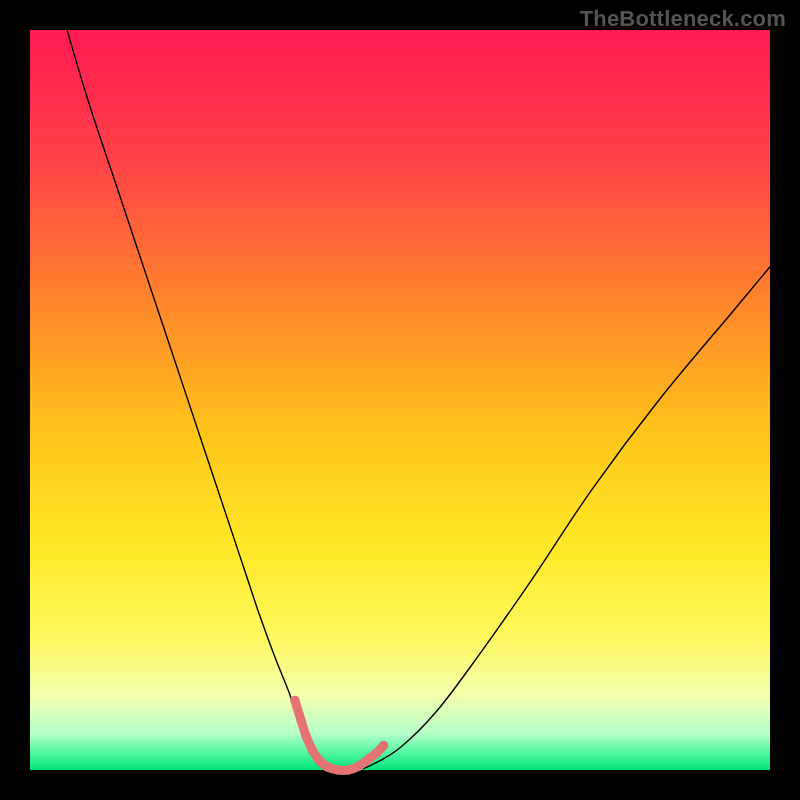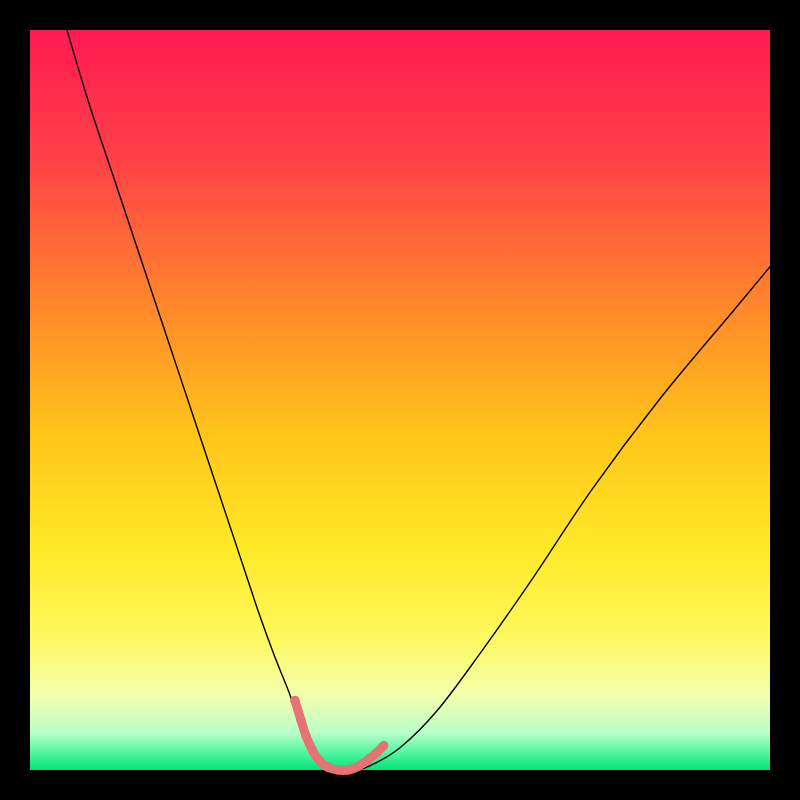--- a/index.html
+++ b/index.html
@@ -31,20 +31,21 @@
   svg {
     position: absolute;
     left: 0;
     top: 0;
   }
 </style>
 </head>
 <body>
 
 <div class="outer">
+  <div class="watermark">TheBottleneck.com</div>
   <svg id="chart-svg" width="800" height="800" viewBox="0 0 800 800">
       <defs>
         <linearGradient id="bg-grad" x1="0" y1="0" x2="0" y2="1">
           <stop offset="0%" stop-color="#ff1a52"></stop>
           <stop offset="18%" stop-color="#ff4347"></stop>
           <stop offset="38%" stop-color="#ff8a2a"></stop>
           <stop offset="55.00000000000001%" stop-color="#ffc61a"></stop>
           <stop offset="70%" stop-color="#ffe927"></stop>
           <stop offset="82%" stop-color="#fff95e"></stop>
           <stop offset="90%" stop-color="#f3ffae"></stop>

